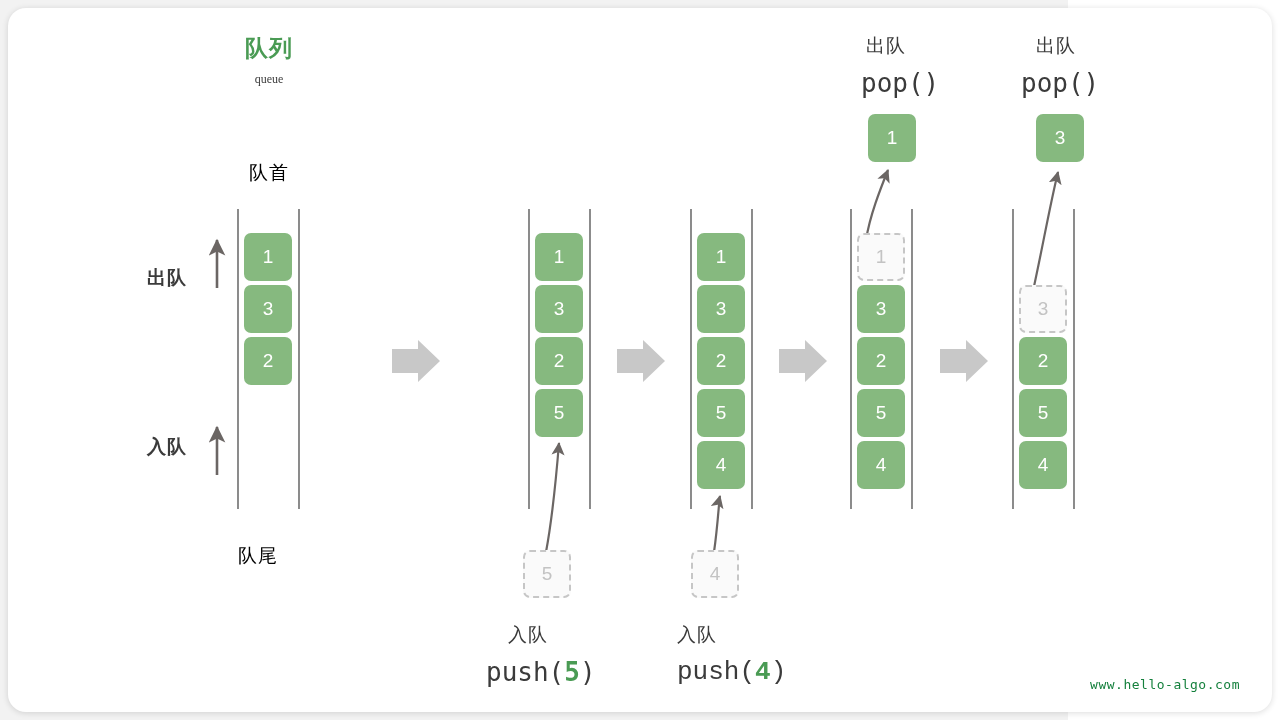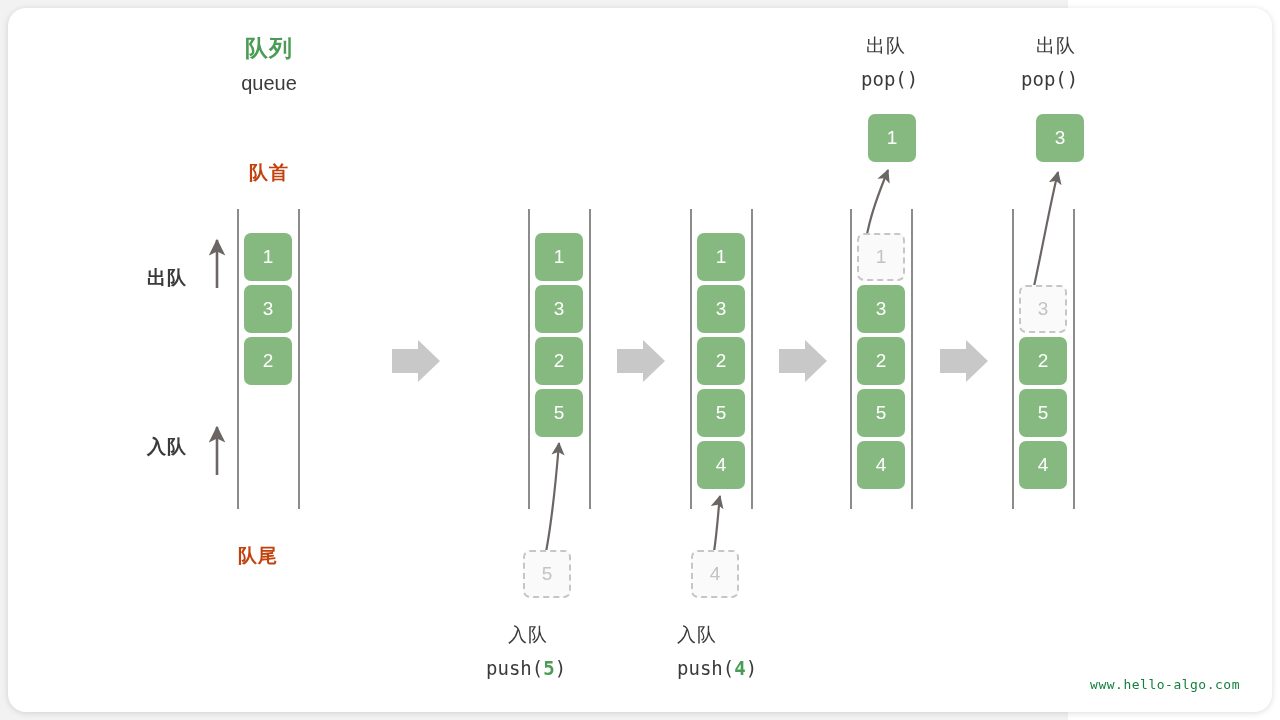--- a/index.html
+++ b/index.html
@@ -39,44 +39,44 @@
   
   .txt { position: absolute; white-space: nowrap; }
 
   .title-cn {
     font-size: 23px;
     font-weight: bold;
     color: #4a9b54;
     letter-spacing: 1px;
   }
   .title-en {
-    font-family: Liberation Sans, sans-serif;
-    font-size: 20px;
+    font-family: Liberation Serif, serif;
+    font-size: 12px;
     color: #3b3b3b;
   }
   .side-label {
     font-size: 19px;
     font-weight: bold;
     color: #3b3b3b;
     letter-spacing: 1px;
   }
   .end-label {
     font-size: 19px;
-    font-weight: bold;
-    color: #c2410c;
+    font-weight: normal;
+    color: #000000;
     letter-spacing: 1px;
   }
   .op-cn {
     font-size: 19px;
     color: #3b3b3b;
     letter-spacing: 1px;
   }
   .op-code {
     font-family: "DejaVu Sans Mono", monospace;
-    font-size: 19px;
+    font-size: 26px;
     color: #3b3b3b;
   }
   .op-code .num { color: #4a9b54; font-weight: bold; }
 
   .watermark {
     position: absolute;
     right: 40px;
     bottom: 28px;
     font-family: "DejaVu Sans Mono", monospace;
     font-size: 13px;
@@ -220,21 +220,21 @@
 
     <div>
       <div class="cell ghost" style="left:523px; top:550px;">5</div>
       <div class="txt op-cn" style="left:508px; top:622px;">入队</div>
       <div class="txt op-code" style="left:486px; top:657px;"><span>push(</span><span class="num">5</span><span>)</span></div>
     </div>
 
     <div>
       <div class="cell ghost" style="left:691px; top:550px;">4</div>
       <div class="txt op-cn" style="left:677px; top:622px;">入队</div>
-      <div class="txt op-code" style="left:677px; top:657px;"><span>push(</span><span class="num">4</span><span>)</span></div>
+      <div class="txt op-code" style="left:677px; top:657px;font-family:Liberation Mono, monospace;"><span>push(</span><span class="num">4</span><span>)</span></div>
     </div>
 
     <div>
       <div class="txt op-cn" style="left:866px; top:33px;">出队</div>
       <div class="txt op-code" style="left:861px; top:68px;">pop()</div>
       <div class="cell filled" style="left:868px; top:114px;">1</div>
     </div>
 
     <div>
       <div class="txt op-cn" style="left:1036px; top:33px;">出队</div>

